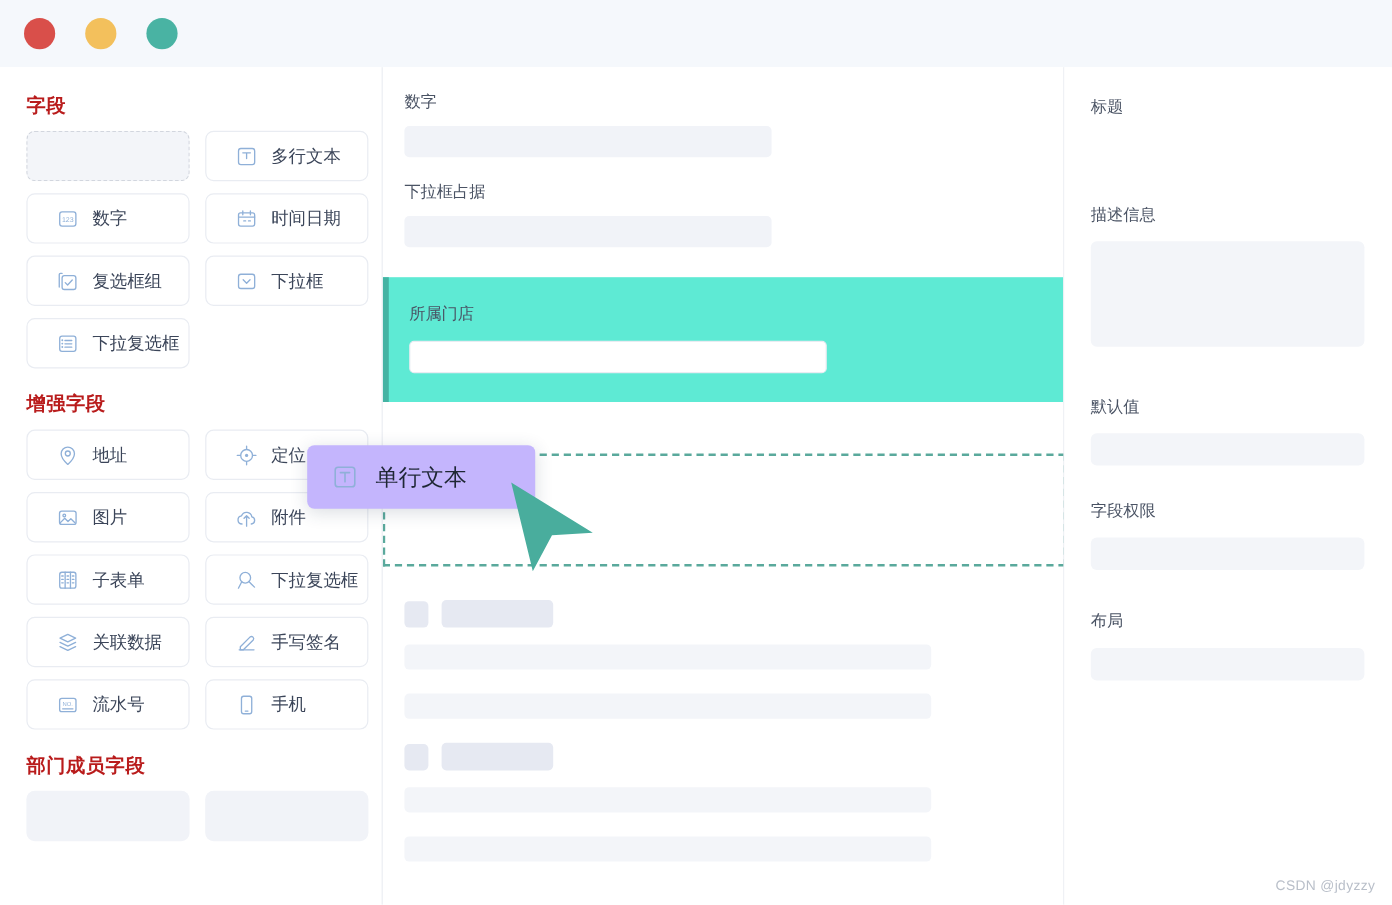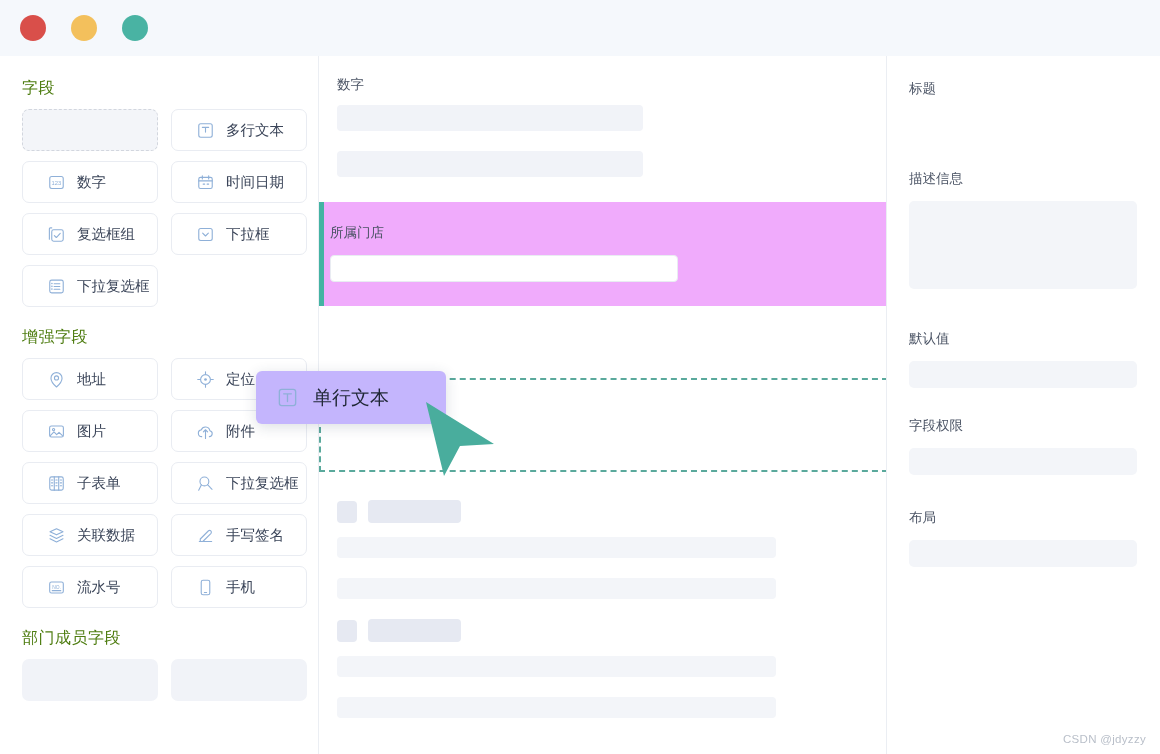--- a/index.html
+++ b/index.html
@@ -31,21 +31,21 @@
     width: 1160px; height: 698px;
     display: flex;
   }
   .col-left   { width: 318px; height: 698px; background:#fff; position:relative; overflow:hidden; }
   .col-center { width: 569px; height: 698px; background:#fff; position:relative;
                 border-left: 1px solid #ebeef3; border-right: 1px solid #ebeef3; overflow:hidden; }
   .col-right  { width: 272px; height: 698px; background:#fff; position:relative; overflow:hidden; }
 
   
   .sec-title {
-    font-size: 16px; font-weight: normal; color: #4d7c0f;
+    font-size: 16px; font-weight: bold; color: #b91c1c;
     margin: 20px 0 10px 22px; letter-spacing: .5px;
   }
   .sec-title.first { margin-top: 22px; }
   .grid {
     display: grid;
     grid-template-columns: 136px 136px;
     gap: 10px 13px;
     padding: 0 0 0 22px;
   }
   .fld {
@@ -62,22 +62,22 @@
 
   .ic { width: 19px; height: 19px; flex: 0 0 19px; display:block; }
   .ic svg { display:block; }
 
   
   .form-field { padding: 20px 26px 0 18px; }
   .f-label { font-size: 13.5px; color: #4a5364; margin-bottom: 11px; }
   .f-input { height: 26px; background: #f1f3f8; border-radius: 4px; }
 
   .sel-block {
-    background: #f0abfc; border-left: 5px solid #44b3a3;
-    padding: 22px 26px 24px 6px; margin-top: 25px;
+    background: #5eead4; border-left: 5px solid #44b3a3;
+    padding: 22px 26px 24px 17px; margin-top: 25px;
   }
   .sel-block .f-label { margin-bottom: 13px; }
   .sel-input { height: 27px; background: #ffffff; border-radius: 4px;
                width: 348px; border: 1px solid #e9ecf2; }
 
   .dropzone {
     position: absolute; left: 0; top: 322px;
     width: 569px; height: 94px;
     border-top: 2px dashed #5aa99c;
     border-bottom: 2px dashed #5aa99c;
@@ -300,20 +300,21 @@
     </div>
 
     <div class="col-center">
 
       <div class="form-field">
         <div class="f-label">数字</div>
         <div class="f-input" style="width:306px"></div>
       </div>
 
       <div class="form-field">
+        <div class="f-label">下拉框占据</div>
         <div class="f-input" style="width:306px"></div>
       </div>
 
       <div class="sel-block">
         <div class="f-label">所属门店</div>
         <div class="sel-input"></div>
       </div>
 
       <div class="dropzone"></div>
 

